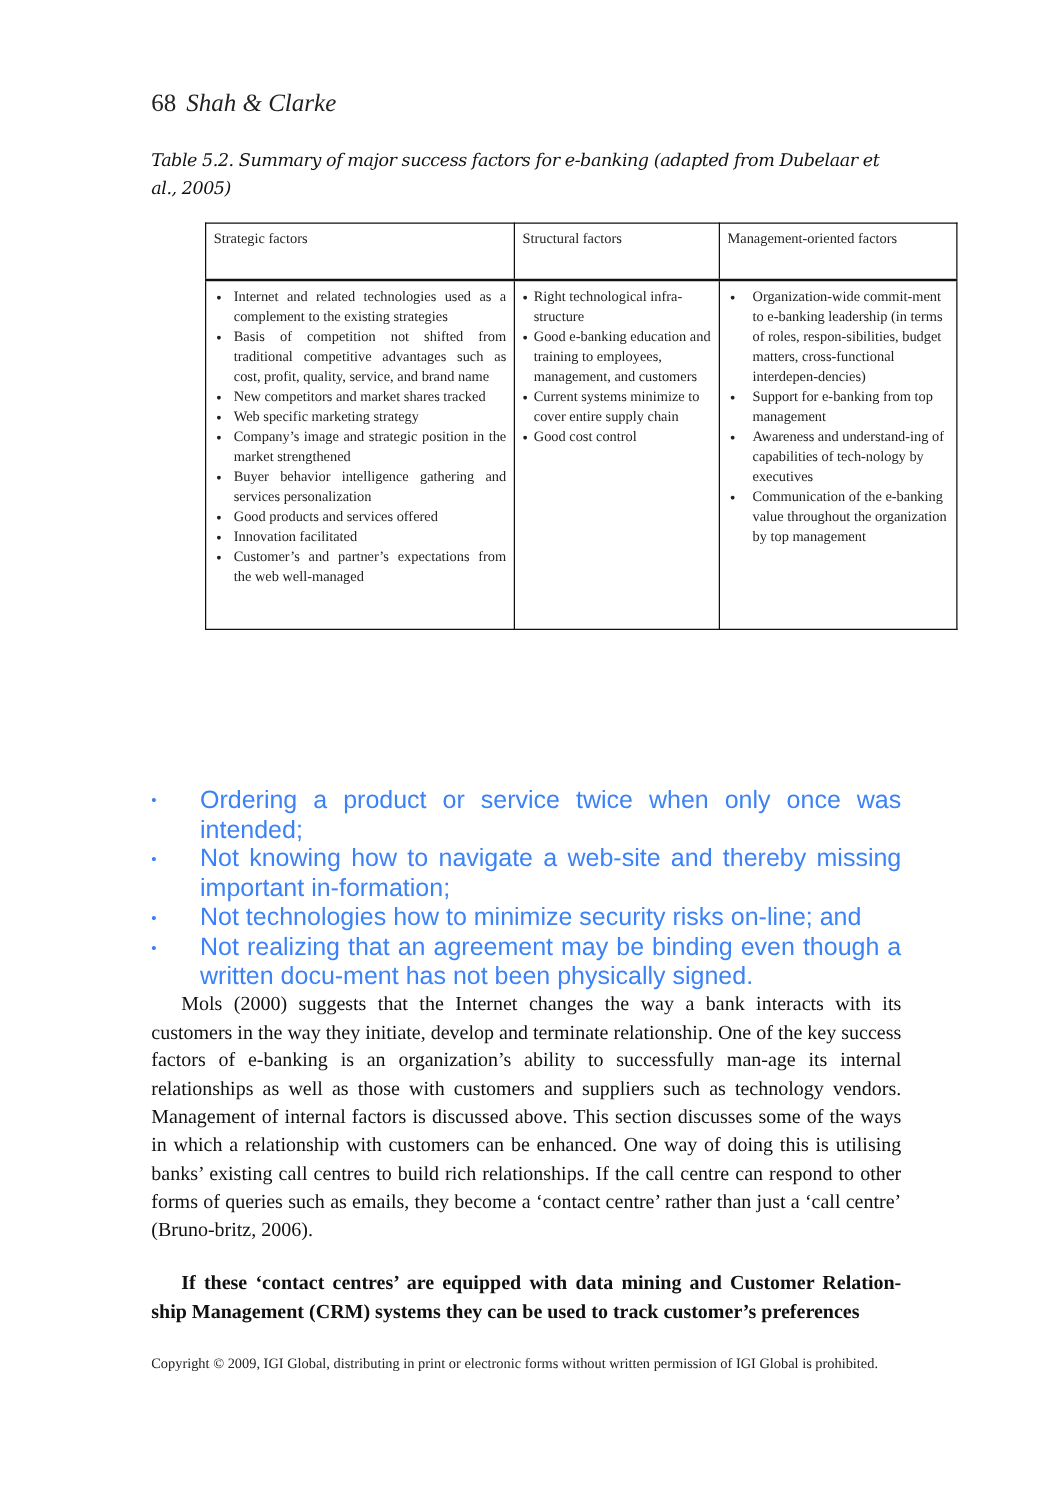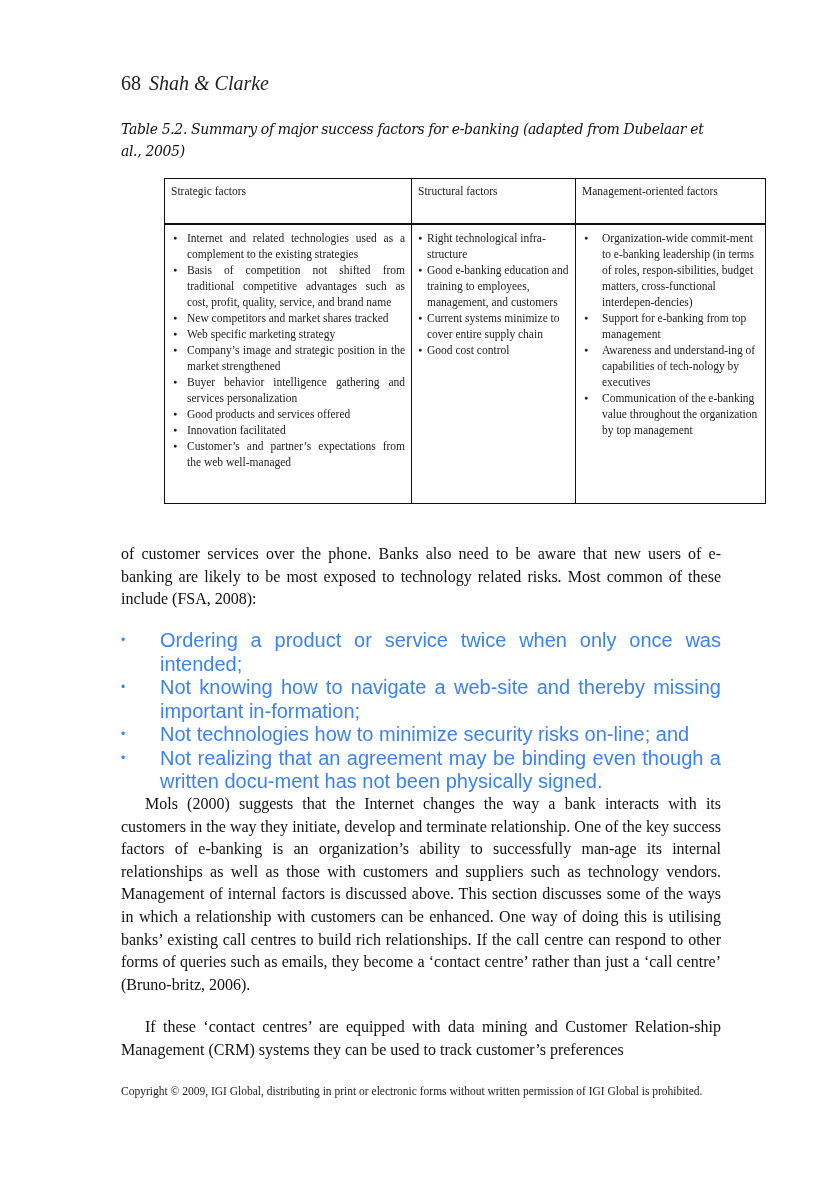--- a/index.html
+++ b/index.html
@@ -40,21 +40,21 @@
     ul.mgmt li { padding-left: 20px; }
     ul.mgmt li::before { content: "\25CF"; position: absolute; left: 2px; top: 0; font-size: 7px; }
 
     .body-text {
       position: absolute; left: 121px; width: 600px;
       font-family: "Liberation Serif", serif; font-size: 16px; line-height: 22.6px; color: #111;
       text-align: justify;
     }
     .p1 { top: 543px; }
     .p-mols { top: 793px; text-indent: 24px; }
-    .p-if { top: 1016px; text-indent: 24px; }
+    .p-if { top: 1016px; text-indent: 24px; font-weight: bold; }
 
     ul.risk-list {
       position: absolute; left: 121px; top: 629px; width: 600px; margin: 0; padding: 0; list-style: none;
       font-family: Liberation Sans, sans-serif; font-size: 20px; line-height: 23.5px; color: #3b82f6;
     }
     ul.risk-list li { position: relative; padding-left: 39px; text-align: justify; }
     ul.risk-list li::before { content: "\2022"; position: absolute; left: 0; top: 0; font-size: 12px; }
 
     .footer {
       position: absolute; left: 121px; top: 1083px; width: 600px;
@@ -113,21 +113,20 @@
             <li>Organization-wide commit-ment to e-banking leadership (in terms of roles, respon-sibilities, budget matters, cross-functional interdepen-dencies)</li>
             <li>Support for e-banking from top management</li>
             <li>Awareness and understand-ing of capabilities of tech-nology by executives</li>
             <li>Communication of the e-banking value throughout the organization by top management</li>
           </ul>
         </td>
       </tr>
     </tbody>
   </table>
 
-  <p class="body-text p1" style="margin:0">of customer services over the phone. Banks also need to be aware that new users of e-banking are likely to be most exposed to technology related risks. Most common of these include (FSA, 2008):</p>
 
   <ul class="risk-list">
     <li>Ordering a product or service twice when only once was intended;</li>
     <li>Not knowing how to navigate a web-site and thereby missing important in-formation;</li>
     <li>Not technologies how to minimize security risks on-line; and</li>
     <li>Not realizing that an agreement may be binding even though a written docu-ment has not been physically signed.</li>
   </ul>
 
   <p class="body-text p-mols" style="margin:0">Mols (2000) suggests that the Internet changes the way a bank interacts with its customers in the way they initiate, develop and terminate relationship. One of the key success factors of e-banking is an organization’s ability to successfully man-age its internal relationships as well as those with customers and suppliers such as technology vendors. Management of internal factors is discussed above. This section discusses some of the ways in which a relationship with customers can be enhanced. One way of doing this is utilising banks’ existing call centres to build rich relationships. If the call centre can respond to other forms of queries such as emails, they become a ‘contact centre’ rather than just a ‘call centre’ (Bruno-britz, 2006).</p>
 

